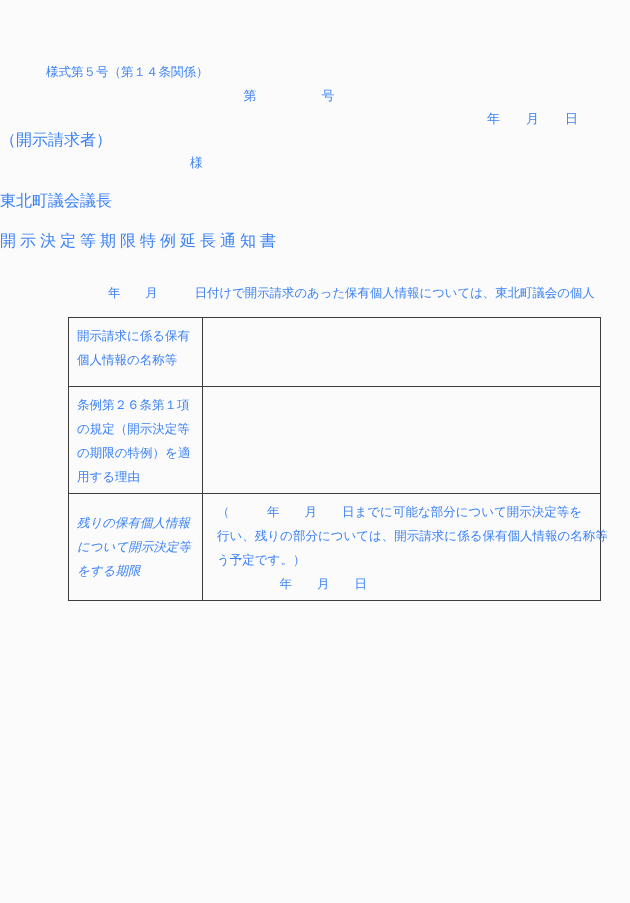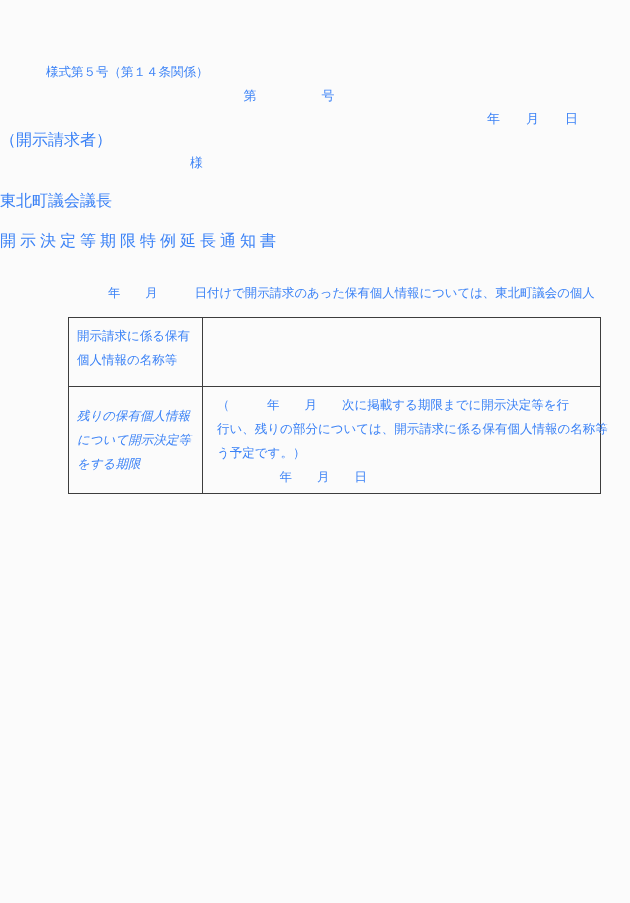--- a/index.html
+++ b/index.html
@@ -117,24 +117,28 @@
   <div class="body-paragraph">
     <div class="bline">　　　　　年　　月　　　日付けで開示請求のあった保有個人情報については、東北町議会の個人</div>
   </div>
 
   <table class="notice-table">
     <tbody>
       <tr class="row-1">
         <td class="label-cell">開示請求に係る保有個人情報の名称等</td>
         <td class="value-cell"></td>
       </tr>
+      <tr class="row-2">
+        <td class="label-cell">条例第２６条第１項の規定（開示決定等の期限の特例）を適用する理由</td>
+        <td class="value-cell"></td>
+      </tr>
       <tr class="row-3">
         <td class="label-cell">残りの保有個人情報について開示決定等をする期限</td>
         <td class="value-cell">
-          <div class="vline">（　　　年　　月　　次に掲載する期限までに開示決定等を行</div>
+          <div class="vline">（　　　年　　月　　日までに可能な部分について開示決定等を</div>
           <div class="vline">行い、残りの部分については、開示請求に係る保有個人情報の名称等</div>
           <div class="vline">う予定です。）</div>
           <div class="vline">　　　　　年　　月　　日</div>
         </td>
       </tr>
     </tbody>
   </table>
 
 </div>
 

